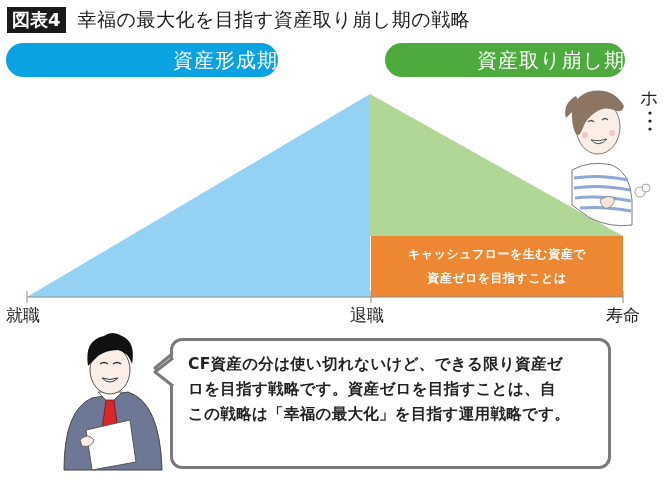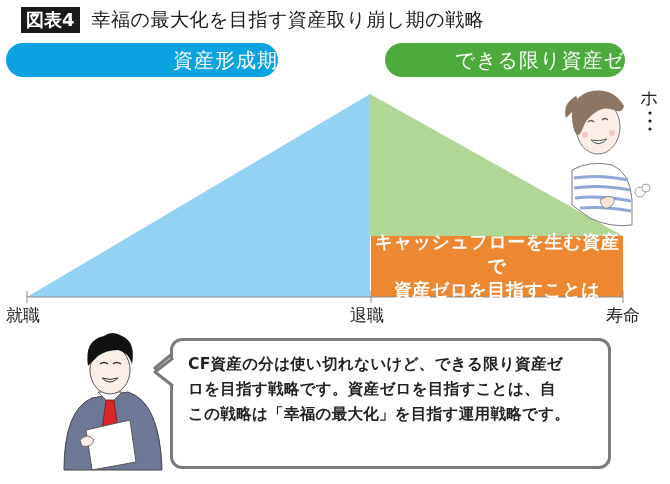--- a/index.html
+++ b/index.html
@@ -1,28 +1,28 @@
 <!DOCTYPE html>
 <html><head>
 <meta charset="utf-8">
 <style>
   html, body { margin:0; padding:0; background:#ffffff; }
   body { width:670px; height:484px; position:relative; overflow:hidden;
          font-family:"DejaVu Sans", "Liberation Sans", sans-serif; color:#222; }
   .title-row { position:absolute; left:7px; top:6px; height:27px; display:flex; align-items:center; }
   .fig-label { background:#1a1a1a; color:#fff; font-size:18px; font-weight:bold; height:26px; line-height:26px;
-               padding:0 5px 0 5px; letter-spacing:0px;margin-left:14px; }
+               padding:0 5px 0 5px; letter-spacing:0px; }
   .fig-title { margin-left:12px; font-size:19px; color:#1a1a1a; white-space:nowrap; letter-spacing:0.5px; }
   .pill { position:absolute; top:43px; height:34px; border-radius:17px; color:#fff; font-size:20px;
           display:flex; align-items:center; justify-content:flex-end; letter-spacing:1px; }
   .pill.blue { left:6px; width:272px; }
   .pill.green { left:385px; width:240px; }
   svg.chart { position:absolute; left:0; top:0; }
   .orange-text { position:absolute; left:371px; top:236px; width:252px; height:60px; color:#fff;
-                 font-size:18px; font-weight:bold; line-height:24px; text-align:center;
+                 font-size:12px; font-weight:bold; line-height:24px; text-align:center;
                  display:flex; flex-direction:column; justify-content:center; letter-spacing:0.5px; }
   .axis-label { position:absolute; top:304px; font-size:17px; color:#222; white-space:nowrap; }
   .bubble { position:absolute; left:170px; top:338px; width:441px; height:131px;
             border:3px solid #7a7a7a; border-radius:12px; box-sizing:border-box; background:#fff; }
   .bubble-tail { position:absolute; left:152px; top:358px; }
   .bubble-text { position:absolute; left:188px; top:352px; width:420px; font-size:15.5px; line-height:25px; color:#222;
                  letter-spacing:0.3px; }
   .bubble-text div { white-space:nowrap;font-weight:bold; }
 </style>
 </head>
@@ -30,21 +30,21 @@
 
 <div class="title-row">
   <span class="fig-label">図表4</span>
   <span class="fig-title">幸福の最大化を目指す資産取り崩し期の戦略</span>
 </div>
 
 <div class="pill blue" style="background:#0AA2E0;">
   <span>資産形成期</span>
 </div>
 <div class="pill green" style="background:#4CAB3C;">
-  <span>できる限り資産ゼ</span>
+  <span>資産取り崩し期</span>
 </div>
 
 <svg class="chart" width="670" height="484" viewBox="0 0 670 484">
   <polygon points="27,297 370,94 370,297" fill="#93D2F2"></polygon>
   <polygon points="370,94 623,236 370,236" fill="#B1D797"></polygon>
   <rect x="371" y="236" width="252" height="61" fill="#EE8732"></rect>
   <g stroke="#8a8a8a" stroke-width="1">
     <line x1="27" y1="297" x2="623" y2="297"></line>
     <line x1="27" y1="291" x2="27" y2="303"></line>
     <line x1="371" y1="291" x2="371" y2="303"></line>

